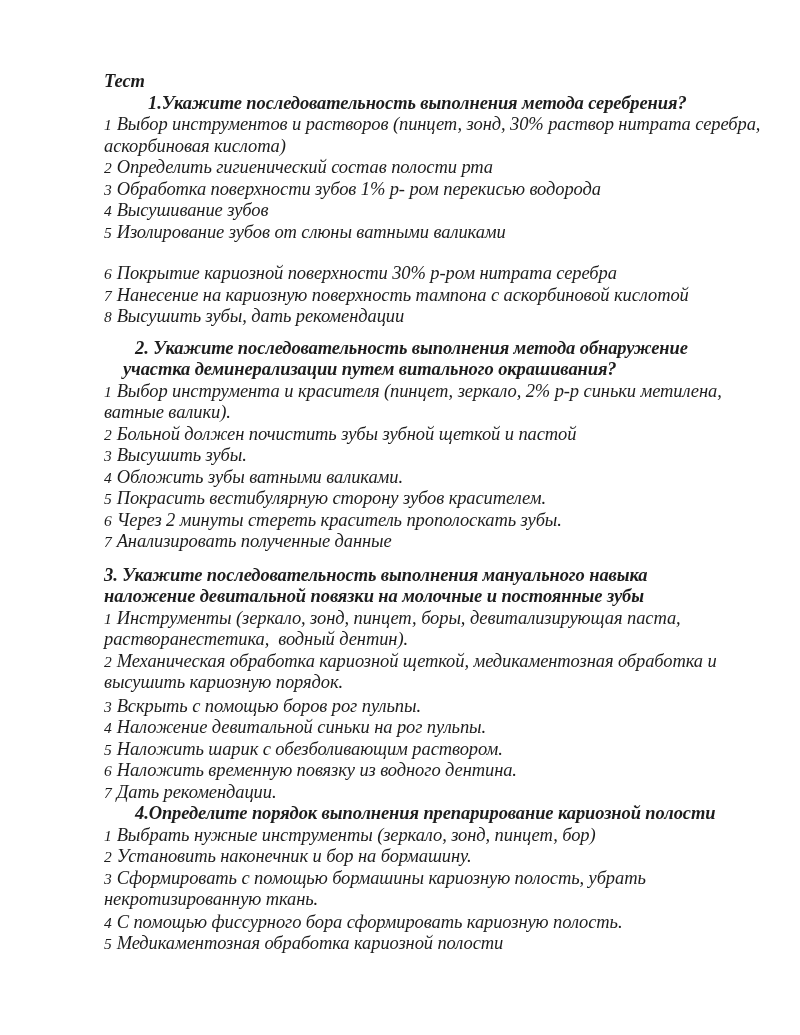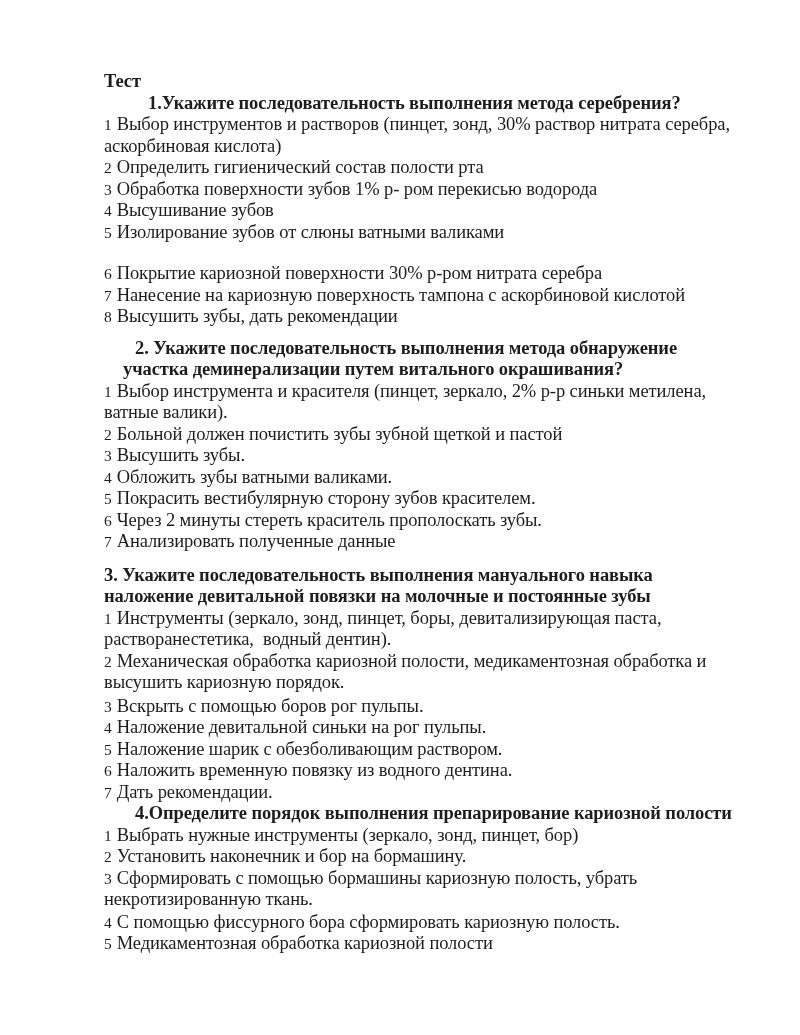--- a/index.html
+++ b/index.html
@@ -31,21 +31,21 @@
   }
   .num {
     font-size: 15.5px;
     display: inline-block;
     margin-right: 5px;
   }
 </style>
 </head>
 <body>
 
-<div class="page" style="background: rgb(255, 255, 255); color: rgb(29, 29, 29);">
+<div class="page" style="background: rgb(255, 255, 255); color: rgb(29, 29, 29); font-style: italic;">
   <div id="content">
       <div class="line bold"><span>Тест</span></div>
       <div class="line bold" style="padding-left: 44px;"><span>1.Укажите последовательность выполнения метода серебрения?</span></div>
       <div class="line"><span class="num">1</span><span>Выбор инструментов и растворов (пинцет, зонд, 30% раствор нитрата серебра,</span></div>
       <div class="line"><span>аскорбиновая кислота)</span></div>
       <div class="line"><span class="num">2</span><span>Определить гигиенический состав полости рта</span></div>
       <div class="line"><span class="num">3</span><span>Обработка поверхности зубов 1% р- ром перекисью водорода</span></div>
       <div class="line"><span class="num">4</span><span>Высушивание зубов</span></div>
       <div class="line"><span class="num">5</span><span>Изолирование зубов от слюны ватными валиками</span></div>
       <div class="line" style="margin-top: 20px;"><span class="num">6</span><span>Покрытие кариозной поверхности 30% р-ром нитрата серебра</span></div>
@@ -58,25 +58,25 @@
       <div class="line"><span class="num">2</span><span>Больной должен почистить зубы зубной щеткой и пастой</span></div>
       <div class="line"><span class="num">3</span><span>Высушить зубы.</span></div>
       <div class="line"><span class="num">4</span><span>Обложить зубы ватными валиками.</span></div>
       <div class="line"><span class="num">5</span><span>Покрасить вестибулярную сторону зубов красителем.</span></div>
       <div class="line"><span class="num">6</span><span>Через 2 минуты стереть краситель прополоскать зубы.</span></div>
       <div class="line"><span class="num">7</span><span>Анализировать полученные данные</span></div>
       <div class="line bold" style="margin-top: 12px;"><span>3. Укажите последовательность выполнения мануального навыка</span></div>
       <div class="line bold"><span>наложение девитальной повязки на молочные и постоянные зубы</span></div>
       <div class="line"><span class="num">1</span><span>Инструменты (зеркало, зонд, пинцет, боры, девитализирующая паста,</span></div>
       <div class="line"><span>растворанестетика,  водный дентин).</span></div>
-      <div class="line"><span class="num">2</span><span>Механическая обработка кариозной полости, медикаментозная обработка и</span></div>
+      <div class="line"><span class="num">2</span><span>Механическая обработка кариозной щеткой, медикаментозная обработка и</span></div>
       <div class="line"><span>высушить кариозную порядок.</span></div>
       <div class="line" style="margin-top: 2px;"><span class="num">3</span><span>Вскрыть с помощью боров рог пульпы.</span></div>
       <div class="line"><span class="num">4</span><span>Наложение девитальной синьки на рог пульпы.</span></div>
-      <div class="line"><span class="num">5</span><span>Наложение шарик с обезболивающим раствором.</span></div>
+      <div class="line"><span class="num">5</span><span>Наложить шарик с обезболивающим раствором.</span></div>
       <div class="line"><span class="num">6</span><span>Наложить временную повязку из водного дентина.</span></div>
       <div class="line"><span class="num">7</span><span>Дать рекомендации.</span></div>
       <div class="line bold" style="padding-left: 31px; "><span>4.Определите порядок выполнения препарирование кариозной полости</span></div>
       <div class="line"><span class="num">1</span><span>Выбрать нужные инструменты (зеркало, зонд, пинцет, бор)</span></div>
       <div class="line"><span class="num">2</span><span>Установить наконечник и бор на бормашину.</span></div>
       <div class="line"><span class="num">3</span><span>Сформировать с помощью бормашины кариозную полость, убрать</span></div>
       <div class="line"><span>некротизированную ткань.</span></div>
       <div class="line" style="margin-top: 1px;"><span class="num">4</span><span>С помощью фиссурного бора сформировать кариозную полость.</span></div>
       <div class="line"><span class="num">5</span><span>Медикаментозная обработка кариозной полости</span></div>
     </div>

